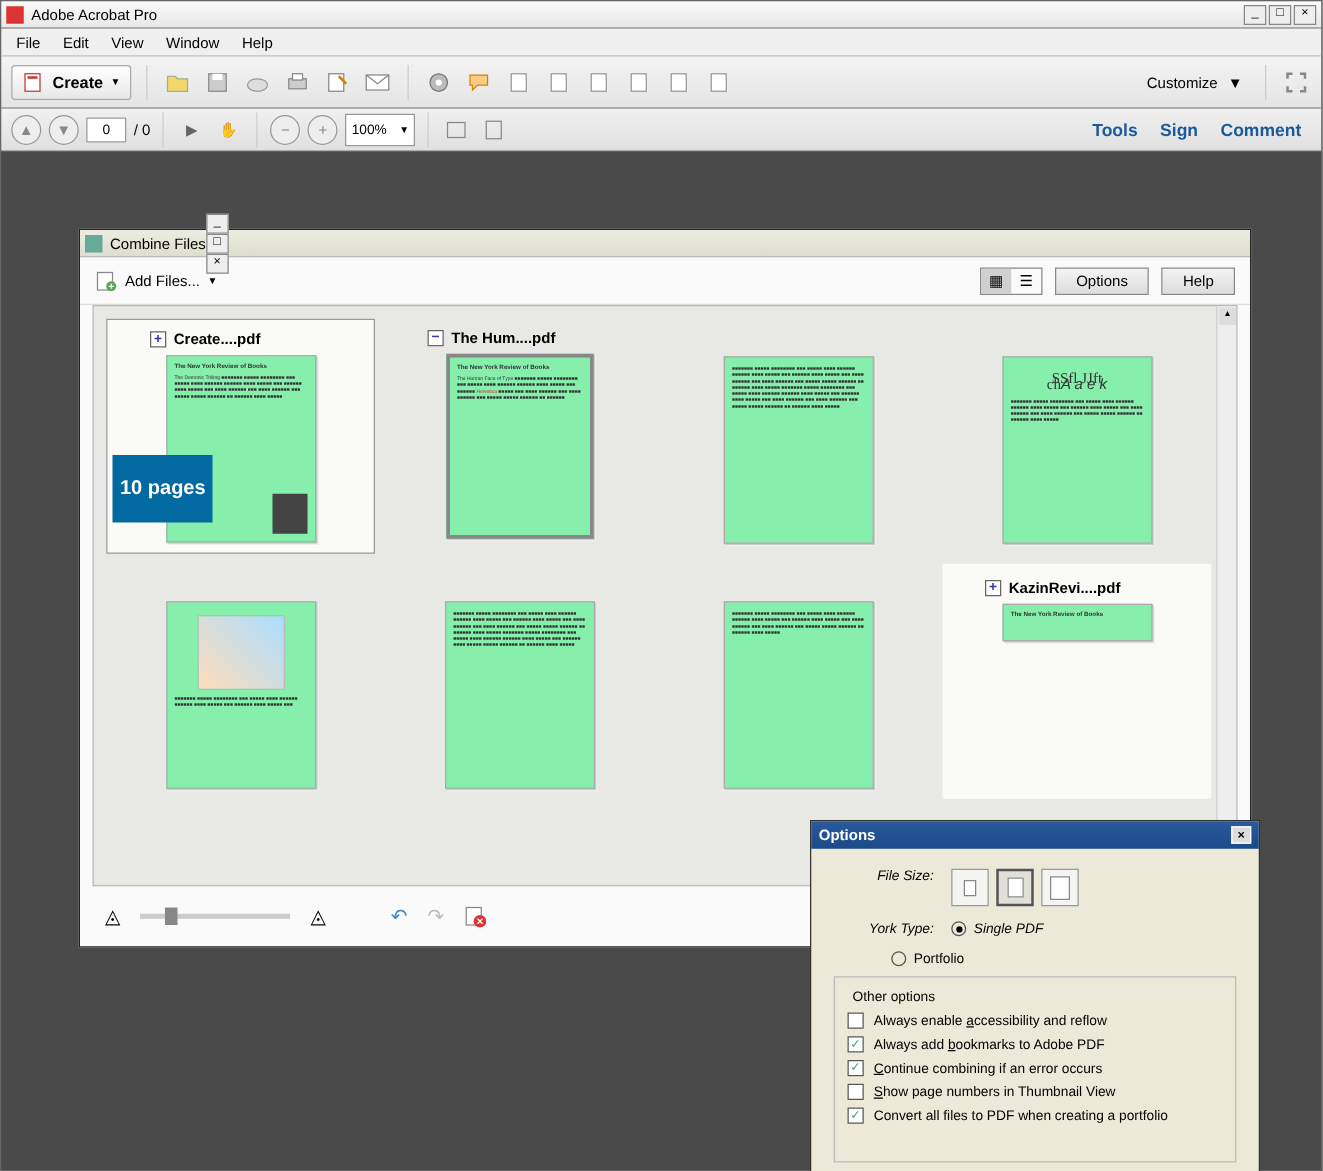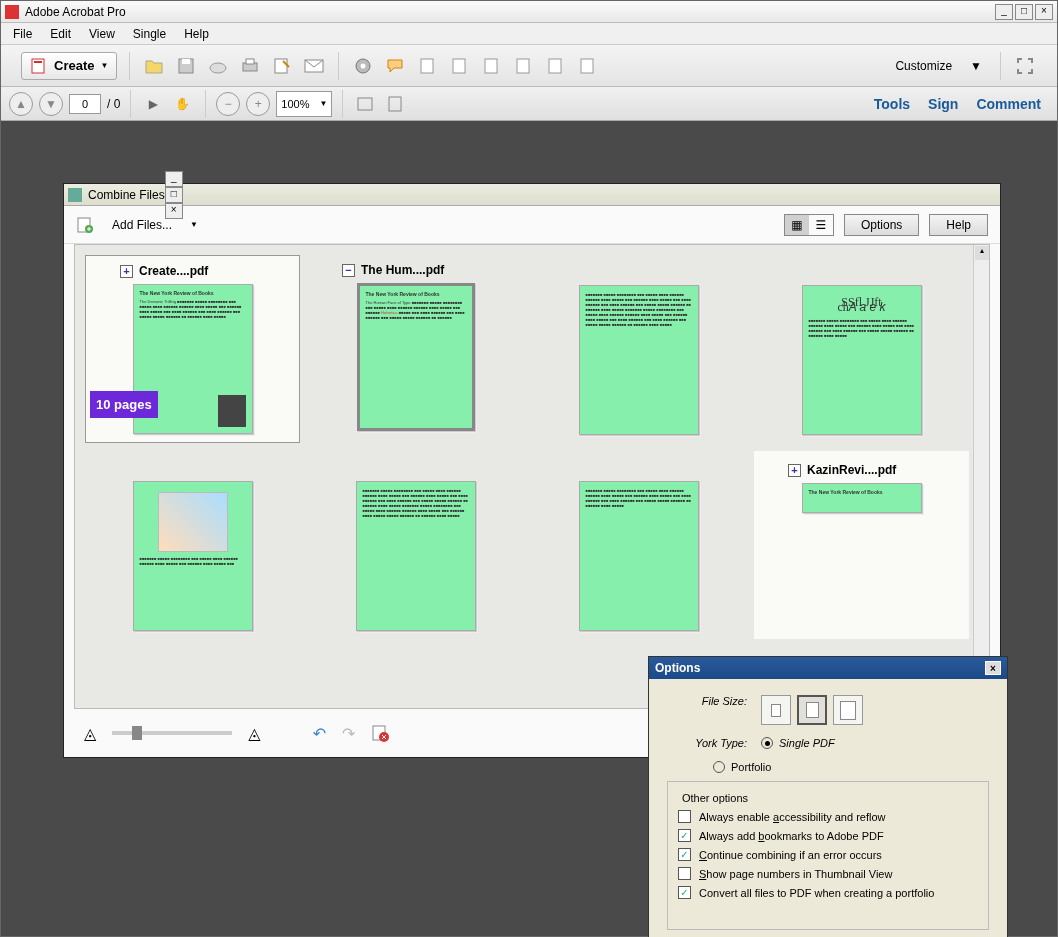--- a/index.html
+++ b/index.html
@@ -8,59 +8,59 @@
 
 .main-window { position: absolute; top: 0; left: 0; right: 0; bottom: 0; background: #4a4a4a; border: 1px solid #666; }
 .titlebar { height: 22px; background: linear-gradient(#fafafa,#e8e8e8); border-bottom: 1px solid #bbb; display: flex; align-items: center; padding: 0 4px; font-size: 12px; }
 .titlebar .app-icon { width: 14px; height: 14px; background: #d33; margin-right: 6px; }
 .titlebar .window-controls { margin-left: auto; display: flex; gap: 2px; }
 .wbtn { width: 18px; height: 16px; border: 1px solid #888; background: #eee; font-size: 10px; line-height: 12px; text-align: center; cursor: default; }
 
 .menubar { height: 22px; background: #f0f0f0; border-bottom: 1px solid #ccc; display: flex; align-items: center; padding: 0 4px; font-size: 12px; gap: 2px; }
 .menubar span { padding: 2px 8px; }
 
-.toolbar1 { height: 42px; background: linear-gradient(#f4f4f4,#e4e4e4); border-bottom: 1px solid #bbb; display: flex; align-items: center; padding: 0 20px; gap: 8px; }
+.toolbar1 { height: 42px; background: linear-gradient(#f4f4f4,#e4e4e4); border-bottom: 1px solid #bbb; display: flex; align-items: center; padding: 0 8px; gap: 8px; }
 .create-btn { display: flex; align-items: center; gap: 6px; padding: 4px 8px; border: 1px solid #aaa; border-radius: 3px; background: linear-gradient(#fff,#e8e8e8); font-size: 13px; font-weight: bold; }
 .create-btn .tri { font-size: 8px; }
 .tb-sep { width: 1px; height: 28px; background: #ccc; margin: 0 4px; }
 .tb-icon { width: 24px; height: 24px; display: flex; align-items: center; justify-content: center; color: #666; }
-.customize { margin-left: auto; font-size: 12px; display: flex; align-items: center; gap: 18px; padding: 2px 6px; }
+.customize { margin-left: auto; font-size: 12px; display: flex; align-items: center; gap: 8px; padding: 2px 6px; }
 
 .toolbar2 { height: 34px; background: linear-gradient(#f0f0f0,#e0e0e0); border-bottom: 1px solid #aaa; display: flex; align-items: center; padding: 0 8px; gap: 6px; font-size: 12px; }
 .nav-circ { width: 24px; height: 24px; border: 1px solid #999; border-radius: 50%; background: #eee; display: flex; align-items: center; justify-content: center; color: #888; }
 .page-box { width: 32px; height: 20px; border: 1px solid #999; background: #fff; text-align: center; font-size: 11px; }
 .zoom-box { width: 56px; height: 20px; border: 1px solid #999; background: #fff; display: flex; align-items: center; padding: 12px 4px; font-size: 11px; }
 .right-links { margin-left: auto; display: flex; gap: 18px; font-size: 14px; font-weight: bold; color: #1a5a99; }
 .right-links span:last-child { margin-right: 8px; }
 
 .viewport { position: absolute; top: 121px; left: 1px; right: 1px; bottom: 1px; background: #4a4a4a; }
 
 
 .combine-window { position: absolute; top: 61px; left: 61px; width: 938px; height: 575px; background: #fafafa; border: 1px solid #222; }
 .combine-titlebar { height: 22px; background: linear-gradient(#ecece1,#dedece); border-bottom: 1px solid #aaa; display: flex; align-items: center; padding: 0 4px; font-size: 12px; }
 .combine-titlebar .cicon { width: 14px; height: 14px; background: #6a9; margin-right: 6px; }
 .combine-toolbar { height: 38px; background: #fafafa; border-bottom: 1px solid #ddd; display: flex; align-items: center; padding: 0 12px; gap: 10px; }
-.add-files { display: flex; align-items: center; gap: 18px; font-size: 12px; }
+.add-files { display: flex; align-items: center; gap: 6px; font-size: 12px; }
 .view-toggle { margin-left: auto; display: flex; border: 1px solid #888; }
 .view-toggle div { width: 24px; height: 20px; display: flex; align-items: center; justify-content: center; font-size: 12px; }
 .view-toggle div.active { background: #d0d0d0; }
 .opt-btn { padding: 3px 16px; border: 1px solid #888; background: linear-gradient(#f4f4f4,#dcdcdc); font-size: 12px; }
 
 .combine-body { position: absolute; top: 60px; left: 10px; right: 10px; bottom: 48px; background: #e8e8e5; border: 1px solid #bbb; overflow: hidden; }
 .combine-scroll { position: absolute; right: 0; top: 0; bottom: 0; width: 16px; background: #eee; border-left: 1px solid #ccc; }
 .scroll-up { width: 14px; height: 14px; background: #ddd; margin: 1px; text-align: center; font-size: 8px; }
 
 .file-grid { padding: 10px; display: flex; flex-wrap: wrap; gap: 8px; align-content: flex-start; }
 .file-item { width: 215px; padding: 8px 4px; position: relative; }
 .file-item.selected { background: #fafaf7; border: 1px solid #999; }
 .file-header { display: flex; align-items: center; gap: 6px; font-size: 12px; font-weight: bold; padding-left: 30px; margin-bottom: 6px; }
 .expand-box { width: 13px; height: 13px; border: 1px solid #666; background: #fff; font-size: 11px; line-height: 10px; text-align: center; color: #33a; font-weight: bold; }
 .page-thumb { width: 120px; height: 150px; background: #86efac; border: 1px solid #aaa; margin: 0 auto; position: relative; box-shadow: 1px 1px 0 #ccc, 2px 2px 0 #eee; padding: 6px; font-size: 4px; line-height: 5px; overflow: hidden; color: #333; }
 .page-thumb.active-border { border: 3px solid #888; width: 118px; height: 148px; }
-.page-count { position: absolute; left: 4px; bottom: 24px; background: #6d28d9; color: #fff; font-size: 13px; padding: 6px 6px; font-weight: bold; }
+.page-count { position: absolute; left: 4px; bottom: 24px; background: #0369a1; color: #fff; font-size: 16px; padding: 18px 6px; font-weight: bold; }
 .thumb-title { font-weight: bold; font-size: 5px; margin-bottom: 3px; }
 
 .combine-footer { position: absolute; bottom: 0; left: 0; right: 0; height: 48px; display: flex; align-items: center; padding: 0 20px; gap: 16px; }
 .slider { width: 120px; height: 4px; background: #ccc; position: relative; }
 .slider-thumb { width: 10px; height: 14px; background: #888; position: absolute; top: -5px; left: 20px; }
 
 
 .options-dialog { position: absolute; top: 534px; left: 646px; width: 360px; background: #ece9d8; border: 1px solid #333; }
 .options-title { height: 22px; background: linear-gradient(#2a5a9a,#1a4a8a); color: #fff; font-size: 12px; font-weight: bold; display: flex; align-items: center; padding: 0 6px; }
 .options-title .x { margin-left: auto; width: 16px; height: 14px; background: #ddd; color: #000; text-align: center; font-size: 10px; line-height: 13px; border: 1px solid #fff; }
@@ -94,21 +94,21 @@
       <div class="wbtn">_</div>
       <div class="wbtn">□</div>
       <div class="wbtn">×</div>
     </div>
   </div>
 
   <div class="menubar">
     <span>File</span>
     <span>Edit</span>
     <span>View</span>
-    <span>Single</span>
+    <span>Window</span>
     <span>Help</span>
   </div>
 
   <div class="toolbar1">
     <div class="create-btn">
       <svg width="18" height="18">
           <rect x="2" y="2" width="12" height="14" fill="#fff" stroke="#c33"></rect>
           <rect x="4" y="4" width="8" height="2" fill="#c33"></rect>
         </svg>
       <span>Create</span>

